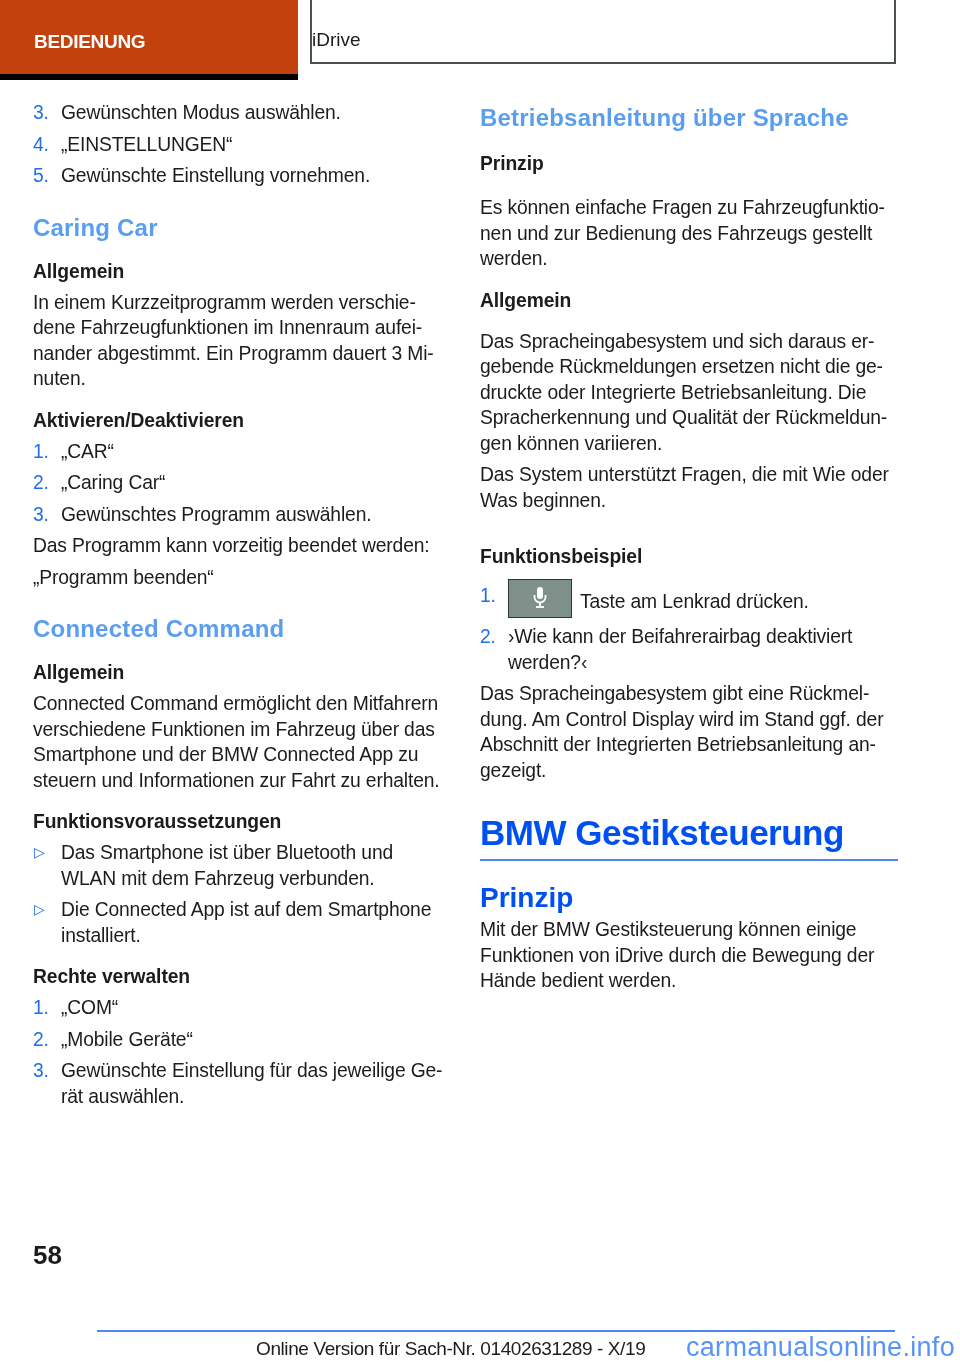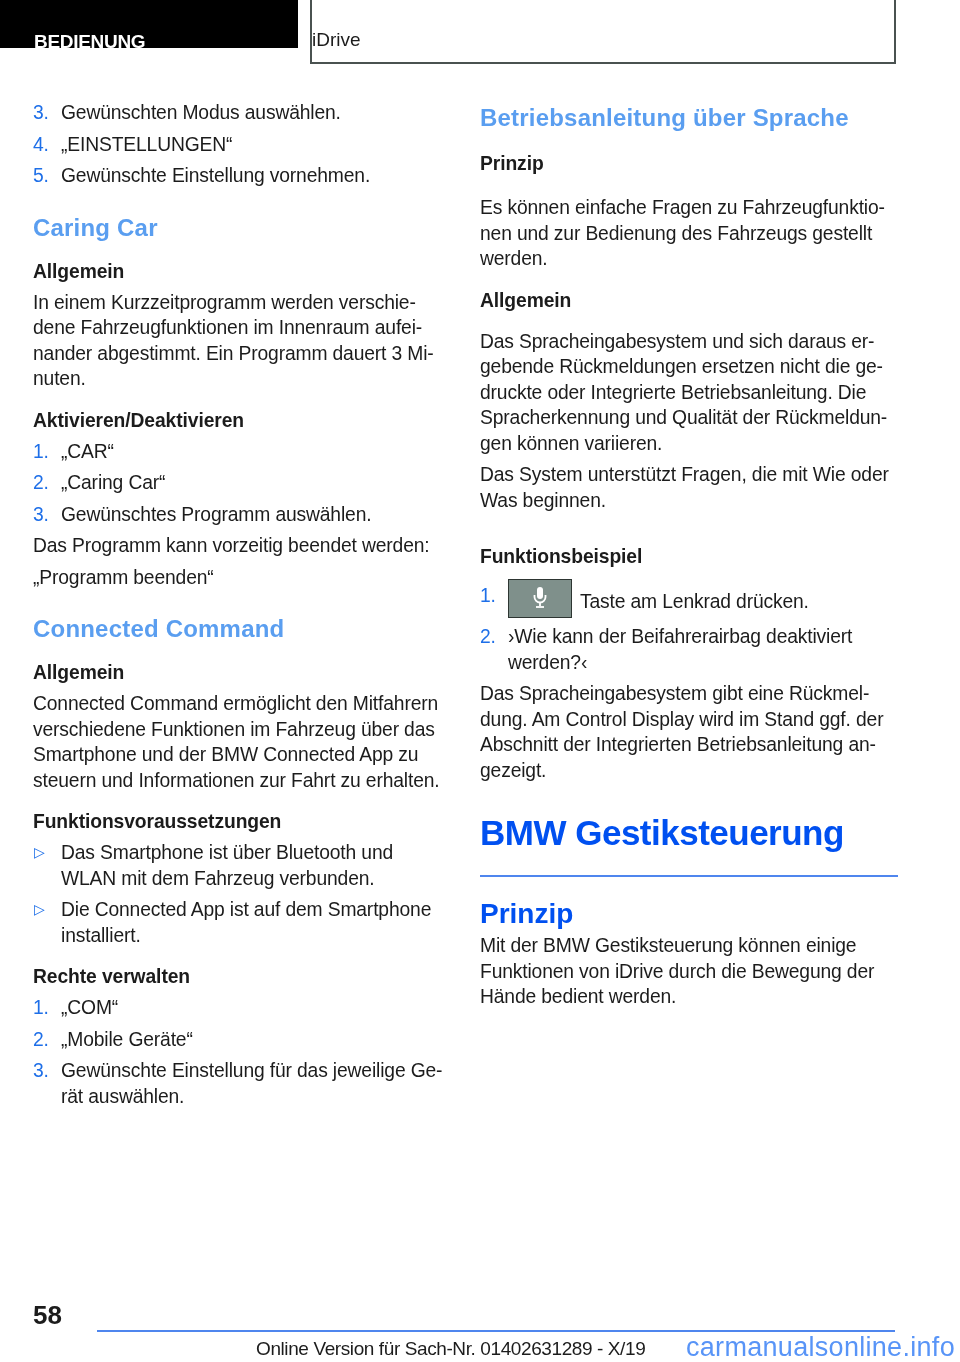--- a/index.html
+++ b/index.html
@@ -1,55 +1,55 @@
 <!DOCTYPE html>
 <html><head>
 <meta charset="utf-8">
 <style>
   * { margin: 0; padding: 0; box-sizing: border-box; }
   html, body { width: 960px; height: 1362px; background: #ffffff; overflow: hidden; }
   body { position: relative; font-family: "Liberation Sans", sans-serif; color: #1c1c1c; }
 
   .hdr-blue {
-    position: absolute; left: 0; top: 0; width: 298px; height: 48px;
-    background: #000000; border-bottom: 6px solid #000000;
+    position: absolute; left: 0; top: 0; width: 298px; height: 80px;
+    background: #c2410c; border-bottom: 6px solid #000000;
   }
   .hdr-blue span {
     position: absolute; left: 34px; top: 31px; color: #ffffff;
     font-weight: bold; font-size: 19px; letter-spacing: -0.3px;
   }
   .hdr-box {
     position: absolute; left: 310px; top: -2px; width: 586px; height: 66px;
     border: 2px solid #4a5250; border-top: none; background: #fff;
   }
   .hdr-box span {
     position: absolute; left: 0; top: 31px; font-size: 19px; color: #1c1c1c;
   }
 
   .col { position: absolute; top: 100px; }
   .col-left { left: 33px; width: 418px; }
   .col-right { left: 480px; width: 418px; }
 
   .p { font-size: 19.3px; line-height: 25.5px; letter-spacing: -0.15px; }
   .sub { font-weight: bold; font-size: 19.3px; line-height: 25px; margin-top: 14px; letter-spacing: -0.1px; }
   .h2 { color: #5a9ef0; font-weight: bold; font-size: 24px; line-height: 30px; letter-spacing: 0.2px; }
-  .h1 { color: #0050f0; font-weight: bold; font-size: 35px; line-height: 44px; letter-spacing: -0.5px; padding-bottom: 20px; border-bottom: 2px solid #4f86ee; }
+  .h1 { color: #0050f0; font-weight: bold; font-size: 35px; line-height: 44px; letter-spacing: -0.5px; padding-bottom: 4px; border-bottom: 2px solid #4f86ee; }
   .h2b { color: #0050f0; font-weight: bold; font-size: 28px; line-height: 34px; }
 
   .li { position: relative; padding-left: 28px; font-size: 19.3px; line-height: 25.5px; letter-spacing: -0.15px; margin-top: 6px; }
   .li .num { position: absolute; left: 0; top: 0; color: #1e6fe8; }
   .li .tri { position: absolute; left: 1px; top: 0; color: #1e6fe8; font-size: 14px; }
 
   .mic-btn {
     display: inline-block; vertical-align: middle; width: 64px; height: 39px;
     background: #7f908b; border: 1.5px solid #2d3532; position: relative; margin-right: 8px; top: -4px;
   }
   .mic-btn svg { position: absolute; left: 24px; top: 6px; }
 
-  .footer-num { position: absolute; left: 33px; top: 1300px; font-weight: bold; font-size: 26px; color: #1c1c1c; }
+  .footer-num { position: absolute; left: 33px; top: 1240px; font-weight: bold; font-size: 26px; color: #1c1c1c; }
   .footer-line { position: absolute; left: 97px; top: 1330px; width: 798px; height: 2px; background: #4f86ee; }
   .footer-text { position: absolute; left: 256px; top: 1338px; font-size: 19px; color: #1c1c1c; letter-spacing: -0.4px; }
   .watermark { position: absolute; left: 686px; top: 1332px; font-size: 27px; color: #3b82f6; letter-spacing: 0.3px; opacity: 0.85; }
 </style>
 </head>
 <body>
 
 <div class="hdr-blue">
   <span>BEDIENUNG</span>
 </div>

